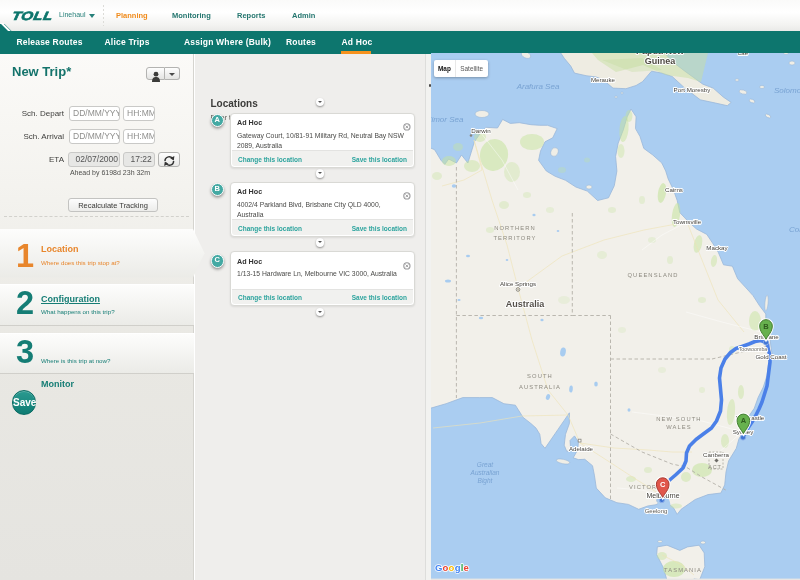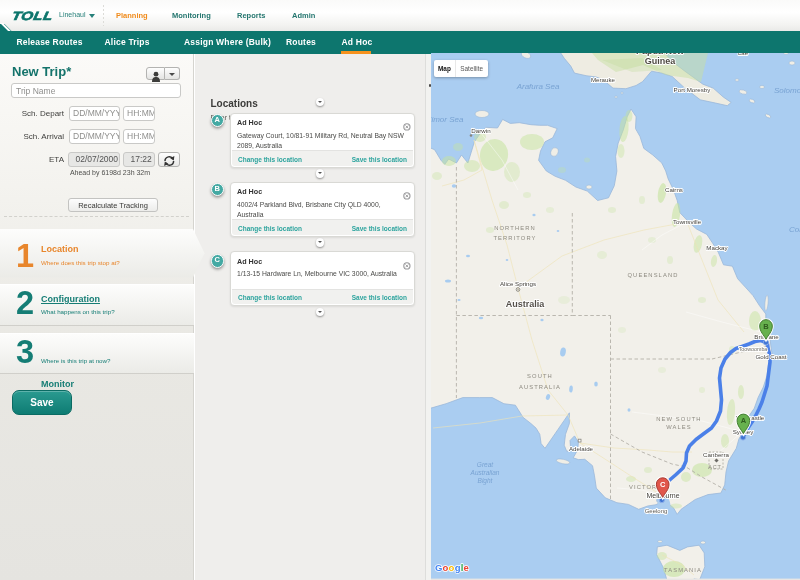--- a/index.html
+++ b/index.html
@@ -49,22 +49,22 @@
 .step div { position:absolute; }
 .step1 { left:0; top:229px; height:48.5px; width:205px;
   clip-path:polygon(0 0, 193px 0, 204.5px 50%, 193px 100%, 0 100%); }
 .step2 { left:0; top:284px; height:41.5px; width:193.5px; border-top:1px solid #fff; border-bottom:1px solid #d0cfca; }
 .step3 { left:0; top:332.5px; height:41.5px; width:193.5px; border-top:1px solid #fff; border-bottom:1px solid #d0cfca; }
 .stepnum { left:16px; top:1.5px; font-size:32.5px; font-weight:bold; }
 .steptitle { left:41px; font-size:9px; font-weight:bold; }
 .stepsub { left:41px; font-size:6.2px; }
 .orange { color:#e8862c; }
 .tealc { color:#157d75; }
-.savebtn { left:12px; top:390px; width:60px; height:24.5px;
-  background:linear-gradient(#2a9a90,#0e7c73); border:1px solid #0a6b63; border-radius:7px;
+.savebtn { left:12px; top:390px; width:24px; height:24.5px;
+  background:linear-gradient(#2a9a90,#0e7c73); border:1px solid #0a6b63; border-radius:12px;
   color:#fff; font-size:10px; font-weight:bold; text-align:center; line-height:23px;
   box-shadow:inset 0 1px 0 rgba(255,255,255,.25); }
 
 .midpanel { left:194.5px; top:53.5px; width:230.5px; height:526.5px; background:#efeeec; z-index:1; }
 .mid { z-index:2;margin-top:30px; }
 .loc-h { left:210.5px; top:68px; font-size:10px; font-weight:bold; color:#3b3b39; }
 .loc-sub { left:210.5px; top:83.5px; font-size:6.9px; color:#55554f; }
 .carebtn { position:absolute; width:8.5px; height:8.5px; border-radius:50%; background:#fff;
   box-shadow:0 1px 2px rgba(0,0,0,.4); z-index:2; }
 .carebtn:after { content:""; position:absolute; left:2.1px; top:3.2px; border-left:2.2px solid transparent;
@@ -122,21 +122,20 @@
 
   <div class="leftpanel"></div>
   <div class="newtrip">New Trip*</div>
   <div class="personbtns">
     <div class="pbtn pbtn1"><svg width="17" height="11" style="margin:1px 0 0 4px;">
           <circle cx="5" cy="3.2" r="2.4" fill="#3c3c3a"></circle>
           <path d="M1,11 C1,7 2.7,6 5,6 C7.3,6 9,7 9,11 Z" fill="#3c3c3a"></path>
         </svg></div>
     <div class="pbtn pbtn2"></div>
   </div>
-  <div class="input" style="left:11px; top:82.5px; width:169.5px; height:15.5px; line-height:14px; padding-left:4px;">Trip Name</div>
 
   <div class="flabel" style="left:4px; top:109px;">Sch. Depart</div>
   <div class="input" style="left:69px; top:105.5px; width:51px; height:15px; line-height:13.5px; padding-left:3px;">DD/MM/YYYY</div>
   <div class="input" style="left:123px; top:105.5px; width:32px; height:15px; line-height:13.5px; padding-left:3px;">HH:MM</div>
 
   <div class="flabel" style="left:4px; top:132px;">Sch. Arrival</div>
   <div class="input" style="left:69px; top:128.5px; width:51px; height:15px; line-height:13.5px; padding-left:3px;">DD/MM/YYYY</div>
   <div class="input" style="left:123px; top:128.5px; width:32px; height:15px; line-height:13.5px; padding-left:3px;">HH:MM</div>
 
   <div class="flabel" style="left:4px; top:155px;">ETA</div>

